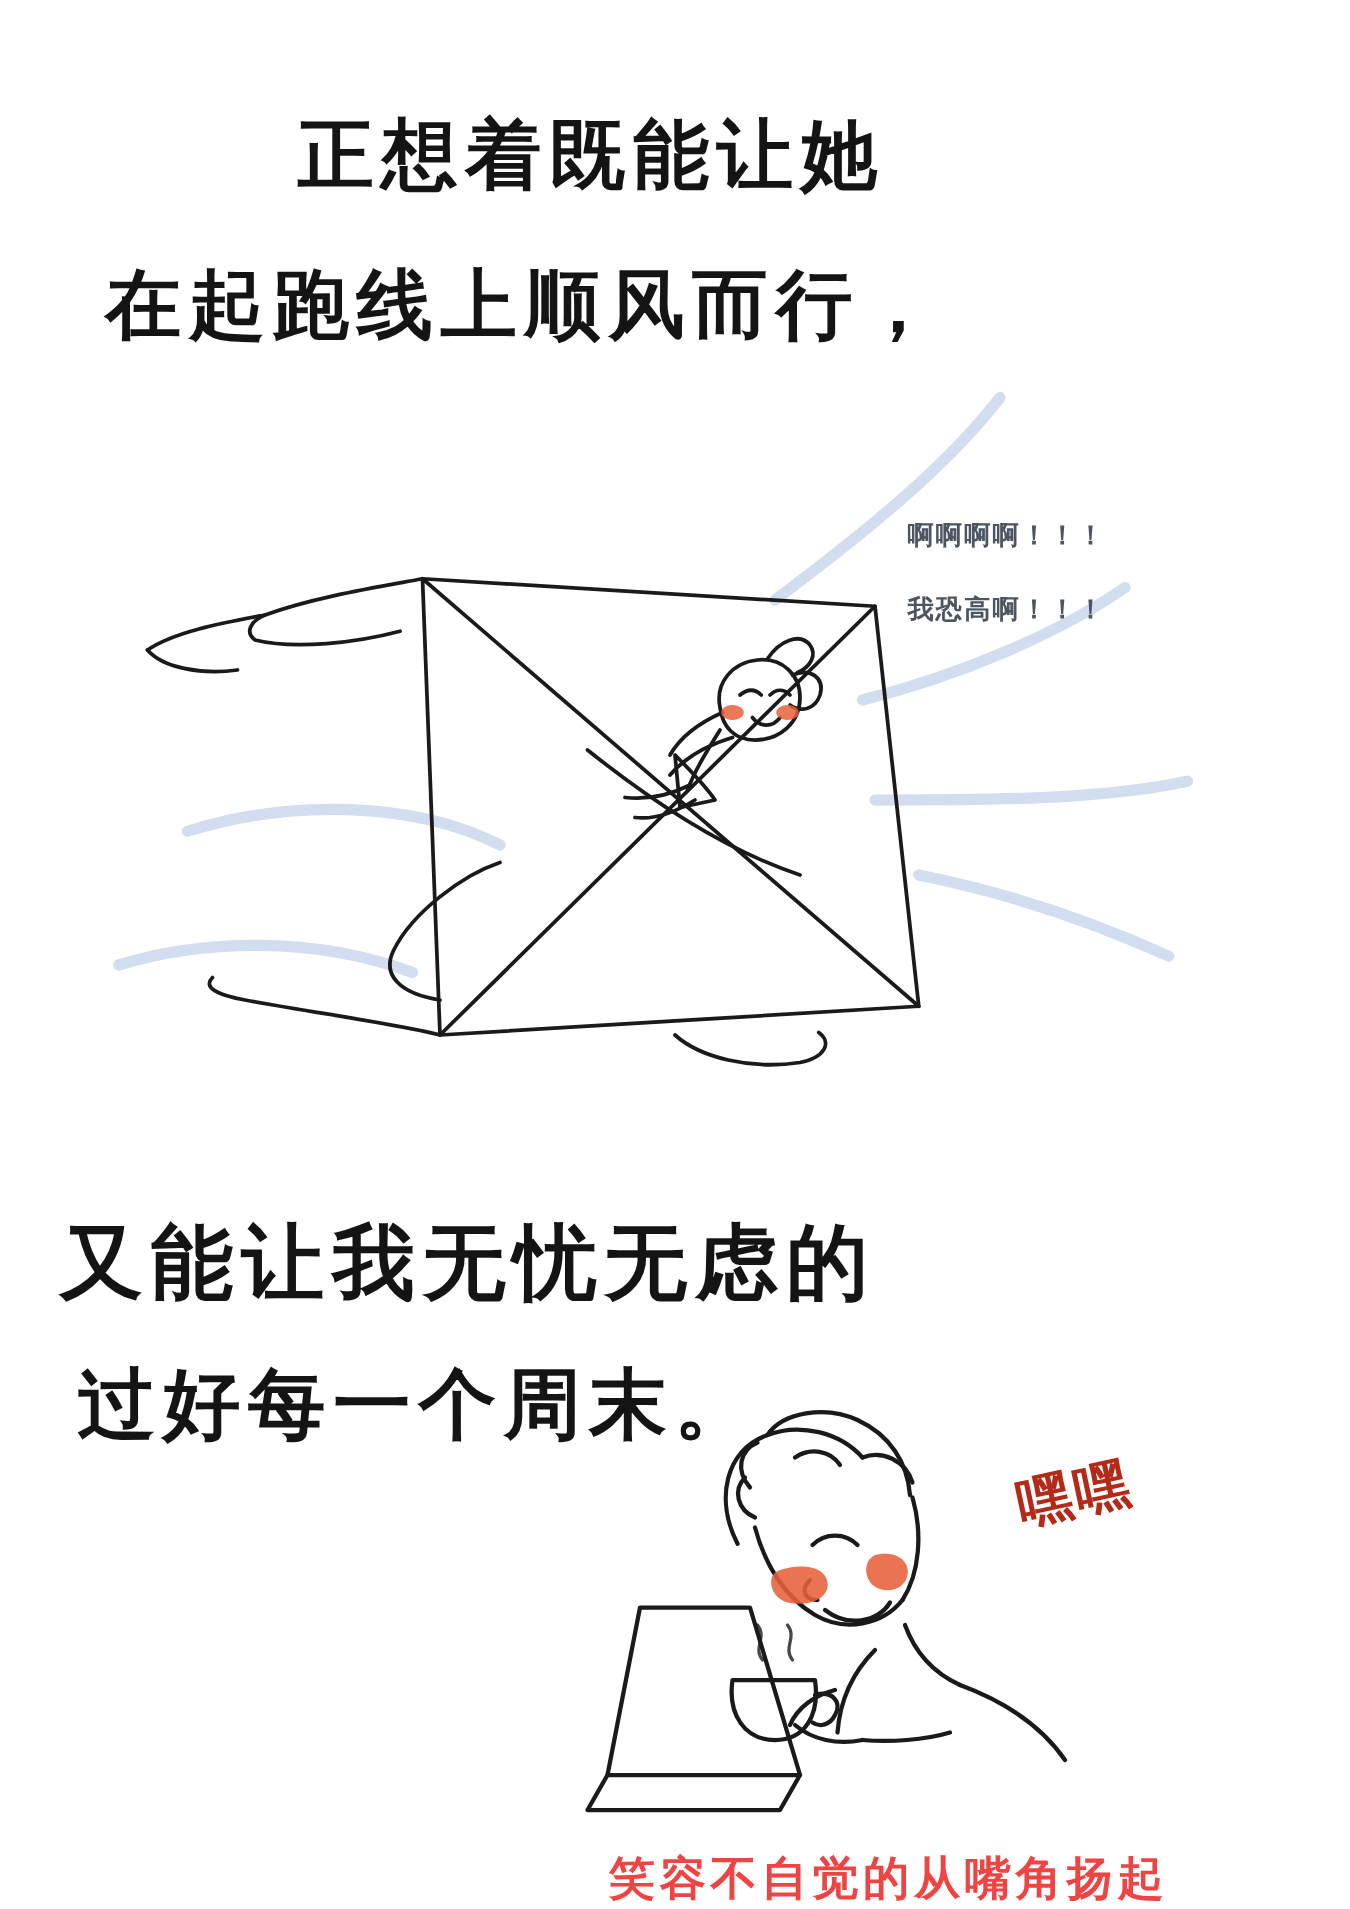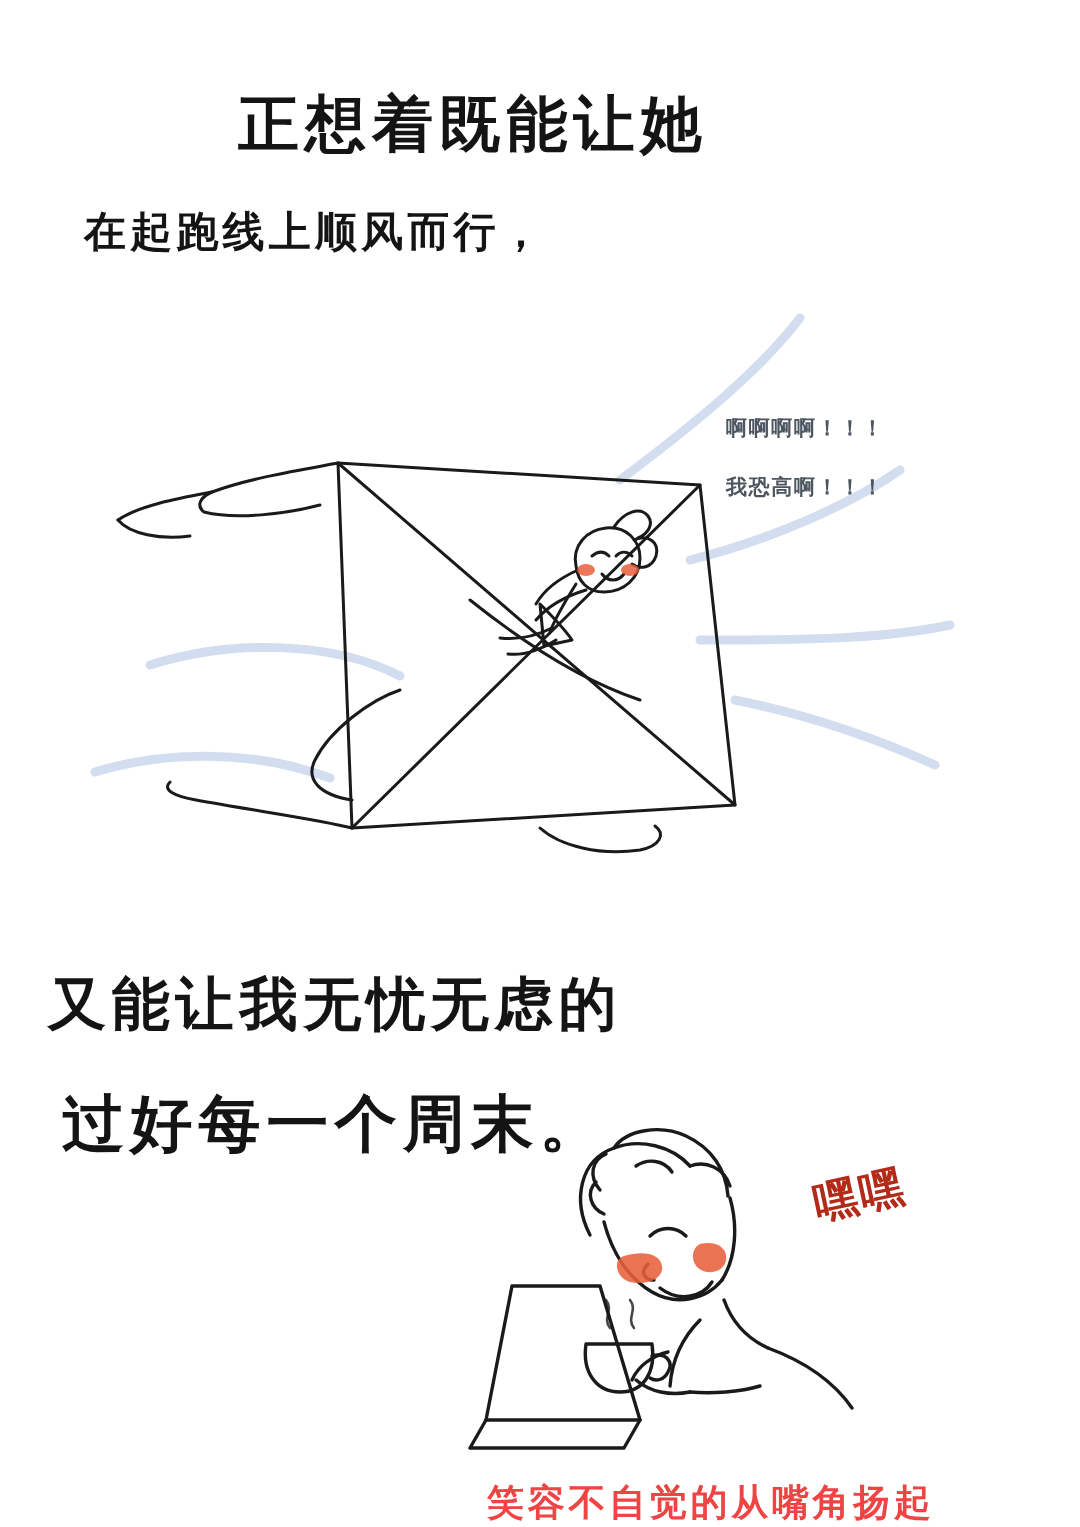--- a/index.html
+++ b/index.html
@@ -27,26 +27,26 @@
     font-family: "DejaVu Sans", "Liberation Sans", sans-serif;
   }
   .hl-1 {
     left: 238px;
     top: 84px;
     font-size: 61px;
   }
   .hl-2 {
     left: 84px;
     top: 204px;
-    font-size: 42px;
+    font-size: 61px;
   }
   .hl-3 {
     left: 48px;
     top: 966px;
-    font-size: 58px;
+    font-size: 66px;
   }
   .hl-4 {
     left: 62px;
     top: 1082px;
     font-size: 62px;
   }
   
   .speech {
     position: absolute;
     color: #4c5560;

